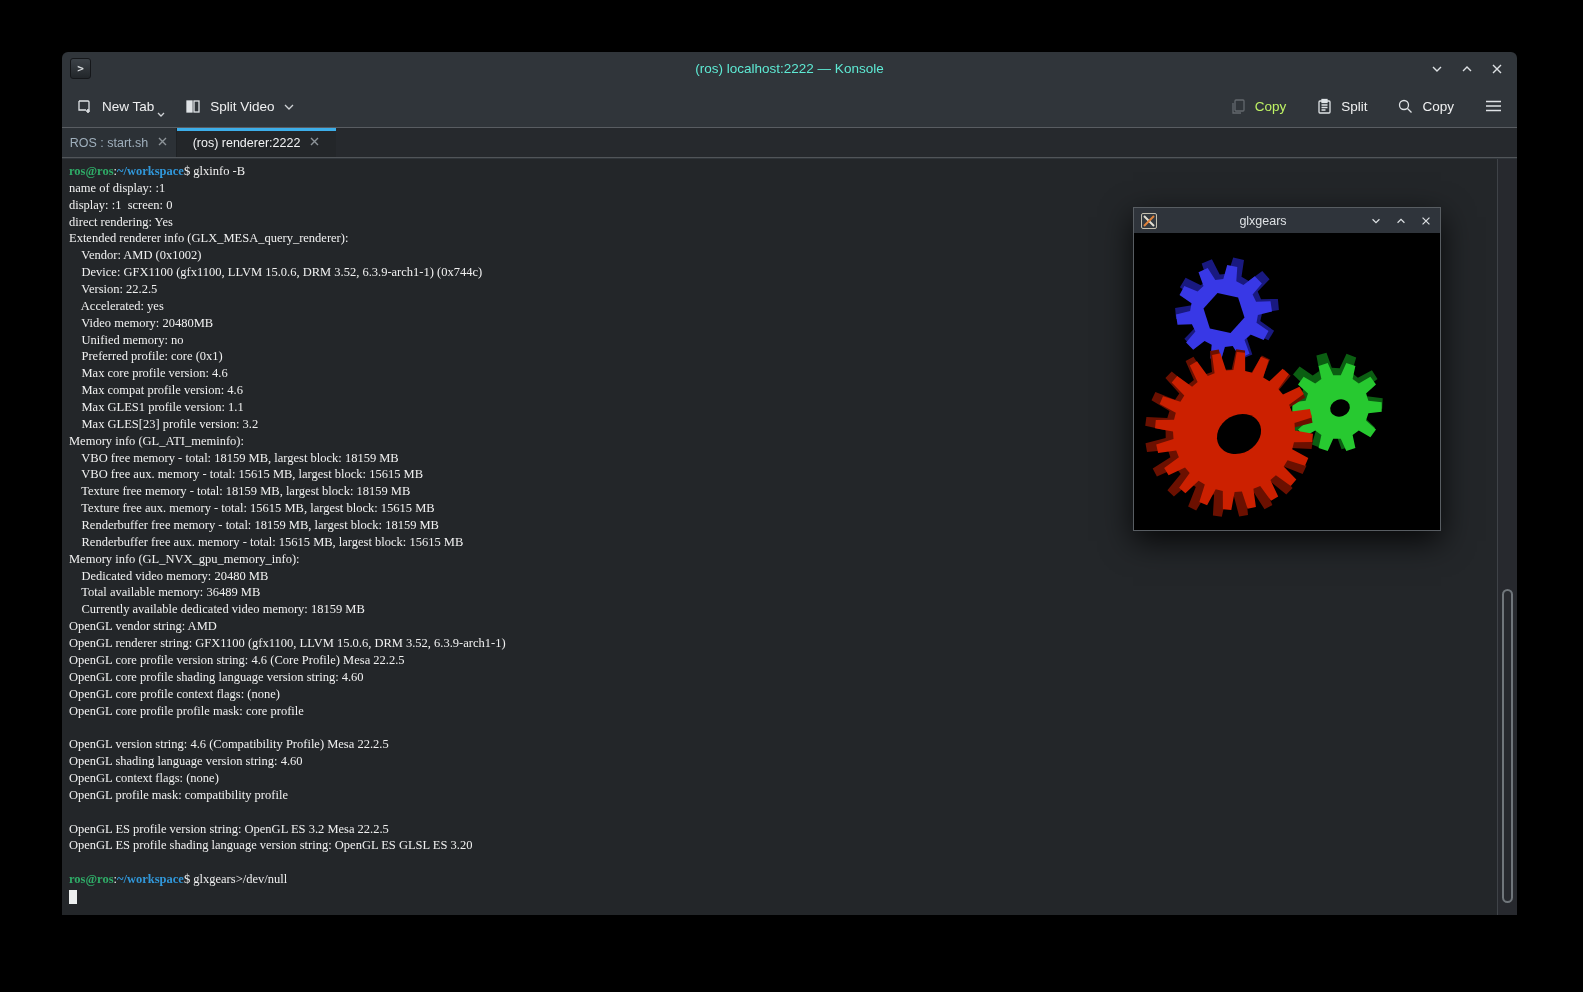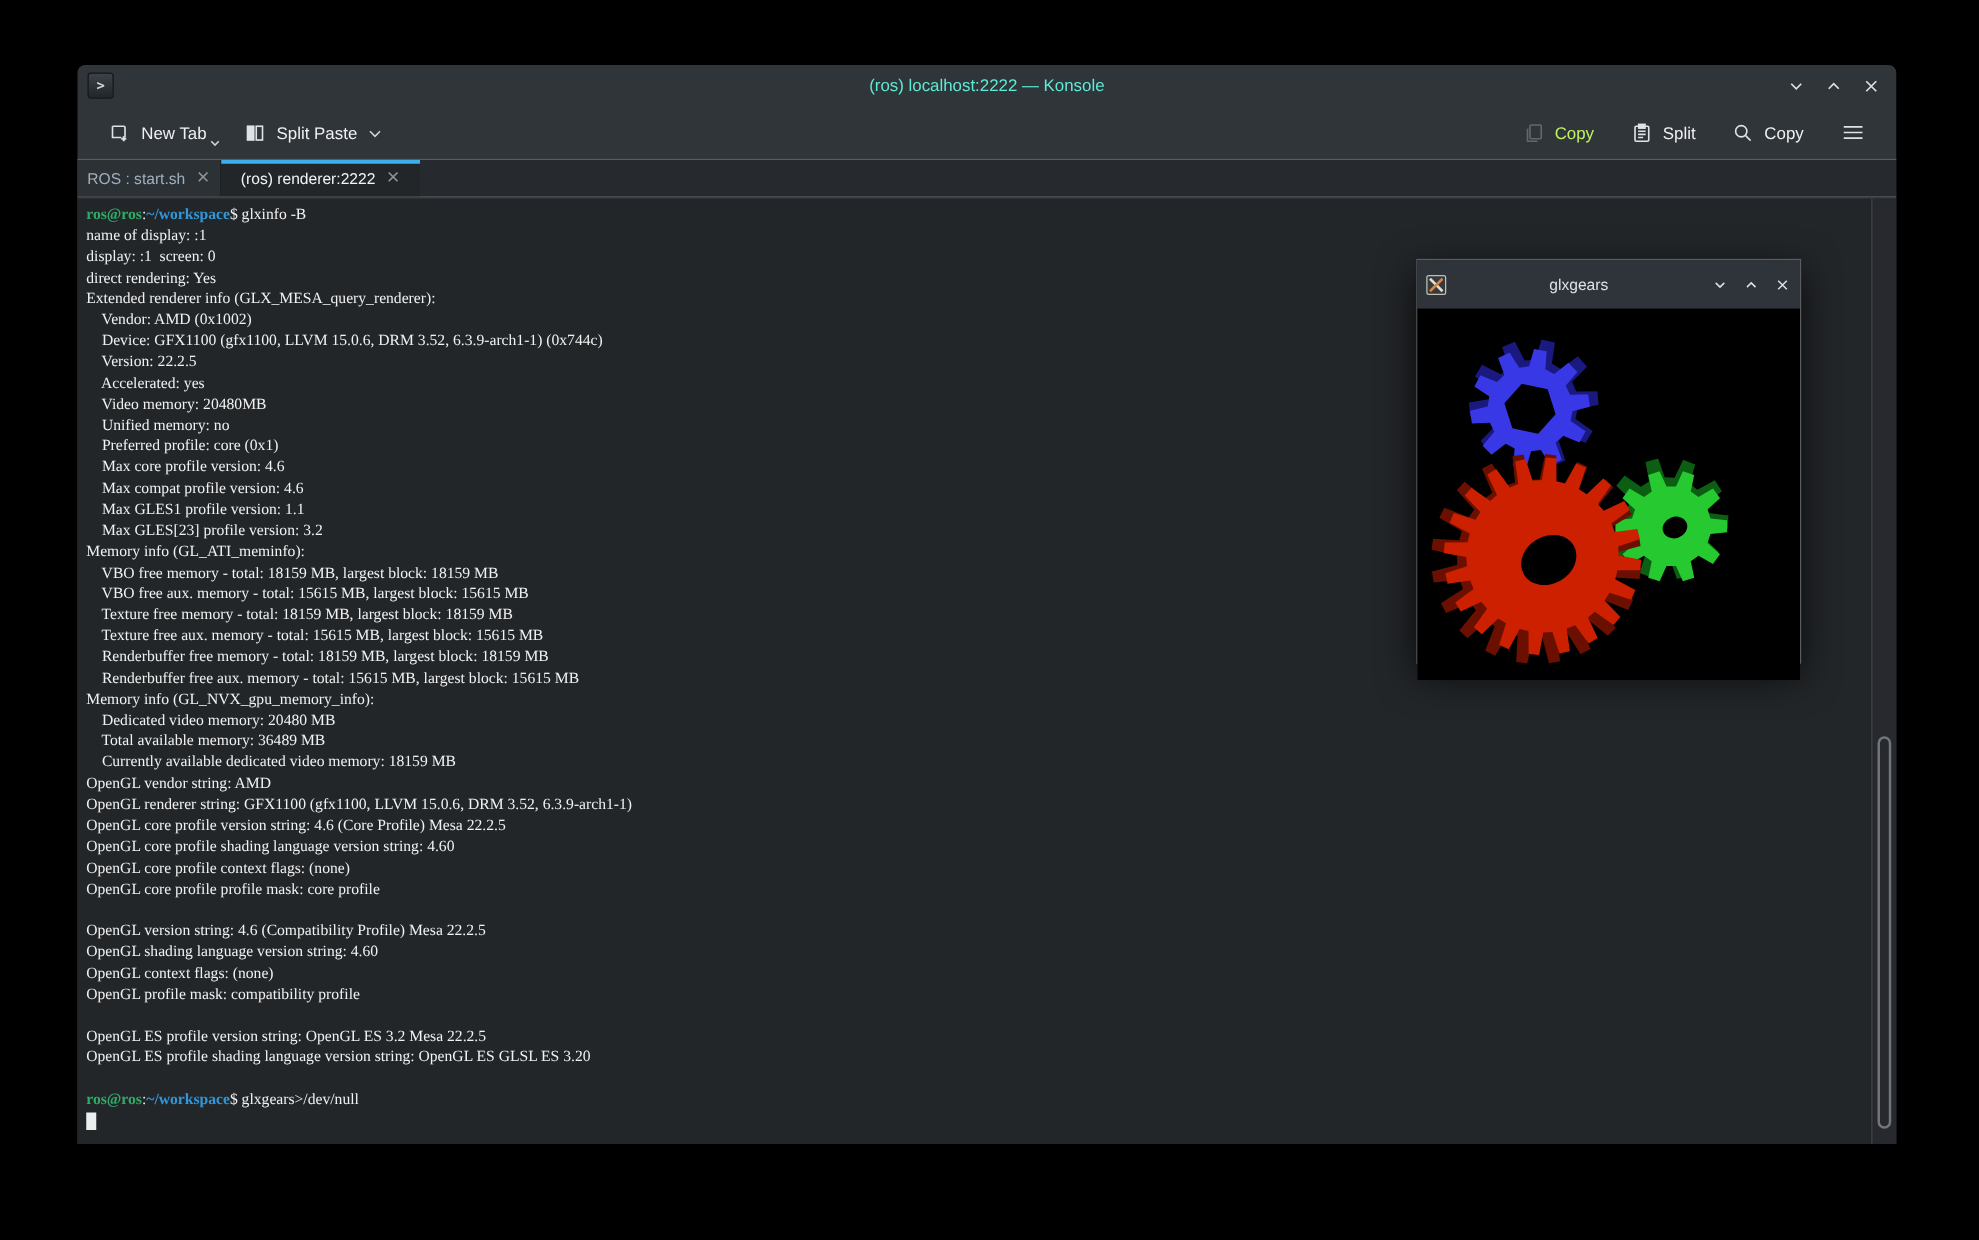--- a/index.html
+++ b/index.html
@@ -13,21 +13,21 @@
   .titlebar { position:relative; height:33px; display:flex; align-items:center; }
   .app-icon { position:absolute; left:8px; top:6px; width:21px; height:21px; border-radius:3px;
     background:linear-gradient(#3c4248,#22262a); border:1px solid #15171a;
     color:#d5d9dc; font-family:"DejaVu Sans Mono",monospace; font-size:11px; font-weight:bold;
     display:flex; align-items:center; justify-content:center; }
   .win-title { flex:1; text-align:center; color:#5eead4; font-size:13.5px; }
   .win-controls { position:absolute; right:12px; top:0; height:33px; display:flex; align-items:center; gap:14px; }
   .wbtn { display:flex; align-items:center; justify-content:center; width:16px; height:16px; cursor:pointer; }
   .wbtn svg { stroke:#dde1e4; fill:none; stroke-width:1.4; }
 
-  .toolbar { height:42px; display:flex; align-items:center; padding:0 25px; color:#eff0f1; font-size:13.5px; }
+  .toolbar { height:42px; display:flex; align-items:center; padding:0 14px; color:#eff0f1; font-size:13.5px; }
   .tb-btn { display:flex; align-items:center; gap:8px; margin-right:30px; cursor:pointer; position:relative; }
   .tb-btn svg { stroke:#dfe3e6; fill:none; stroke-width:1.3; }
   .tb-right { margin-left:auto; display:flex; align-items:center; gap:30px; }
   .tb-btn.disabled { color:#bef264; }
   .tb-btn.disabled svg { stroke:#63686d; }
   .newtab-caret { position:absolute; right:-12px; bottom:-6px; }
   .caret svg { stroke:#cfd3d6; }
 
   .tabbar { height:31px; background:#26292d; border-top:1px solid #595d62; border-bottom:1px solid #515559;
     display:flex; align-items:stretch; }
@@ -43,21 +43,21 @@
   .cursor-block { width:8px; height:14px; background:#edefef; margin-top:2px; }
 
   .scroll-track { position:absolute; right:0; top:0; bottom:0; width:20px; background:#27292e;
     border-left:1px solid #3f4348; }
   .scroll-thumb { position:absolute; left:4px; width:11px; top:430px; height:314px;
     border:2px solid #70767b; border-radius:7px; }
 
   
   .gears-window { position:absolute; left:1133px; top:207px; width:308px; height:324px;
     background:#000; border:1px solid #585d62; box-shadow:0 10px 30px rgba(0,0,0,.8); }
-  .gears-titlebar { height:39px; background:#2f343b; display:flex; align-items:center; padding:0 7px; }
+  .gears-titlebar { height:25px; background:#2f343b; display:flex; align-items:center; padding:0 7px; }
   .x-icon { width:16px; height:16px; border-radius:2px; background:#343a40; border:1px solid #c3beae;
     position:relative; flex:0 0 auto; }
   .x-icon svg { position:absolute; left:1px; top:1px; }
   .gears-title { flex:1; text-align:center; color:#dfe2e5; font-size:12.5px; }
   .gears-controls { display:flex; align-items:center; gap:11px; }
   .gears-controls .wbtn { width:14px; height:14px; }
   .gears-canvas { width:306px; height:297px; display:block; background:#000; }
 </style>
 </head>
 <body>
@@ -102,21 +102,21 @@
           <svg width="10" height="7" viewBox="0 0 10 7">
               <polyline points="2,2 5,5 8,2" fill="none" stroke-width="1.3"></polyline>
             </svg>
         </span>
       </div>
       <div class="tb-btn">
         <svg width="18" height="18" viewBox="0 0 18 18">
           <rect x="3" y="4" width="5" height="11" fill="#dfe3e6"></rect>
             <rect x="10" y="4" width="5" height="11"></rect>
         </svg>
-        <span>Split Paste</span>
+        <span>Split Video</span>
         <span class="caret">
           <svg width="12" height="8" viewBox="0 0 12 8">
               <polyline points="2,2 6,6 10,2" fill="none" stroke-width="1.3"></polyline>
             </svg>
         </span>
       </div>
 
       <div class="tb-right">
         <div class="tb-btn disabled" style="margin-right:0">
           <svg width="17" height="17" viewBox="0 0 17 17">

